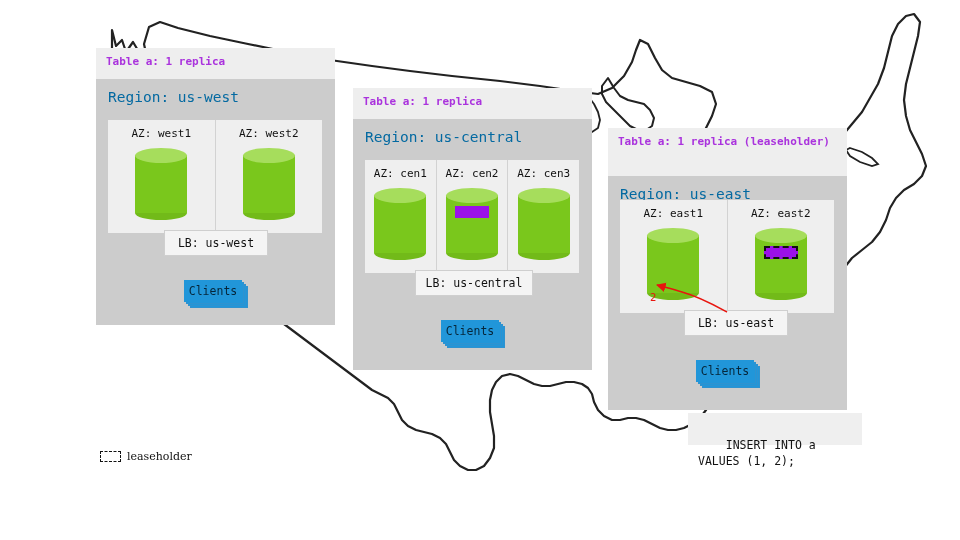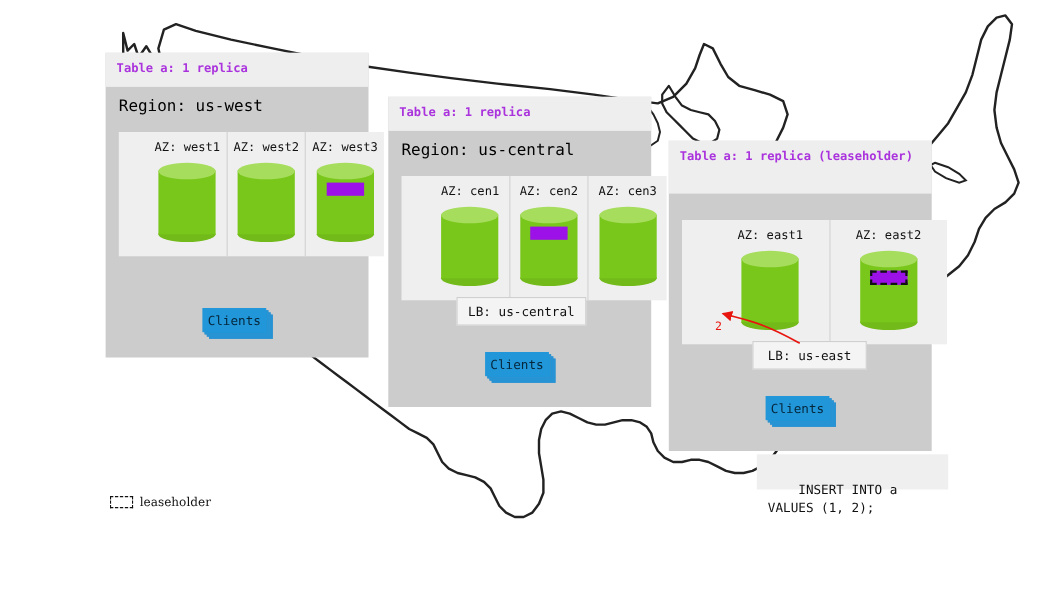--- a/index.html
+++ b/index.html
@@ -35,31 +35,30 @@
     font-weight: bold;
   }
   .panel-title {
     color: #aa33dd;
     font-size: 11px;
     font-family: "DejaVu Sans Mono", "Liberation Mono", monospace;
     letter-spacing: 0px;
     white-space: nowrap;
   }
   .region-name {
-    color: #000000;
+    color: #0369a1;
     font-size: 14.5px;
     font-family: "DejaVu Sans Mono", "Liberation Mono", monospace;
     padding: 10px 4px 0 12px;
     white-space: nowrap;
   }
   .az-row {
     position: absolute;
     display: flex;
     background: #efefef;
-    padding-left: 27px;
   }
   .az-cell {
     position: relative;
     flex: 1 1 0;
     border-right: 1px solid #d2d2d2;
     box-sizing: border-box;
     display: flex;
     flex-direction: column;
     align-items: center;
   }
@@ -262,31 +261,25 @@
         </div>
       </div>
       <div class="az-cell">
         <div class="az-label">AZ: west2</div>
         <div class="cyl" style="width:52px;height:74px;">
           <div class="cyl-bottom-shade" style="width:52px;height:14px;top:58px;"></div>
           <div class="cyl-body" style="width:52px;height:58px;top:7px;"></div>
           <div class="cyl-top" style="width:52px;height:15px;"></div>
         </div>
       </div>
-      <div class="az-cell">
-        <div class="az-label">AZ: west3</div>
-        <div class="cyl" style="width:52px;height:74px;">
-          <div class="cyl-bottom-shade" style="width:52px;height:14px;top:58px;"></div>
-          <div class="cyl-body" style="width:52px;height:58px;top:7px;"></div>
-          <div class="cyl-top" style="width:52px;height:15px;"></div>
-          <div class="replica-block" style="left:9px; top:18px; width:34px; height:12px;"></div>
-        </div>
-      </div>
-    </div>
-
+    </div>
+
+    <div class="lb-box" style="left:68px; top:182px; width:104px; height:26px;">
+      <span>LB: us-west</span>
+    </div>
 
     <div class="clients-wrap" style="left:88px; top:232px; width:66px; height:30px;">
       <div class="clients-card" style="left:6px; top:6px; width:58px; height:22px;"></div>
       <div class="clients-card" style="left:4px; top:4px; width:58px; height:22px;"></div>
       <div class="clients-card" style="left:2px; top:2px; width:58px; height:22px;"></div>
       <div class="clients-front" style="width:58px; height:22px;">
         <span>Clients</span>
       </div>
     </div>
   </div>
@@ -336,20 +329,21 @@
       <div class="clients-front" style="width:58px; height:22px;">
         <span>Clients</span>
       </div>
     </div>
   </div>
 
   <div class="region-panel" style="left:608px; top:128px; width:239px; height:282px;">
     <div class="panel-title-bar" style="height:48px;">
       <div class="panel-title">Table a: 1 replica (leaseholder)</div>
     </div>
+    <div class="region-name">Region: us-east</div>
 
     <div class="az-row" style="left:12px; top:72px; width:214px; height:113px;">
       <div class="az-cell">
         <div class="az-label">AZ: east1</div>
         <div class="cyl" style="width:52px;height:74px;">
           <div class="cyl-bottom-shade" style="width:52px;height:14px;top:58px;"></div>
           <div class="cyl-body" style="width:52px;height:58px;top:7px;"></div>
           <div class="cyl-top" style="width:52px;height:15px;"></div>
         </div>
       </div>

